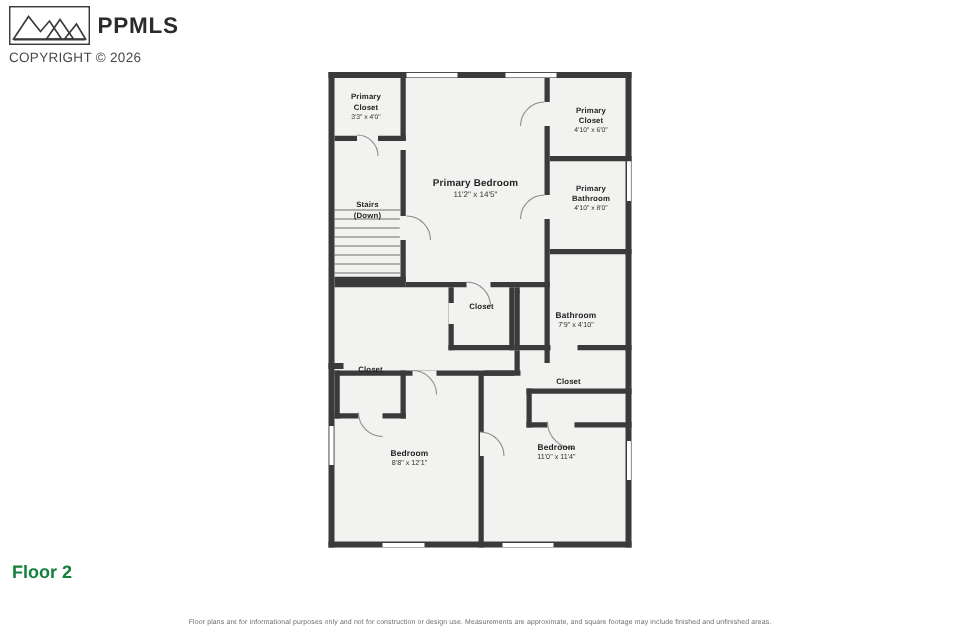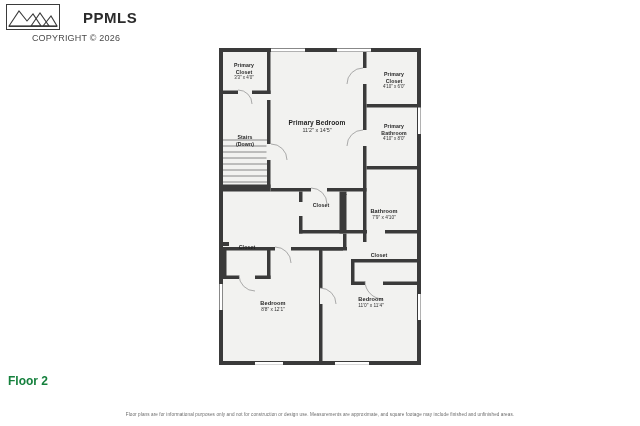--- a/index.html
+++ b/index.html
@@ -20,21 +20,21 @@
   #logo-block {
     position: absolute;
     left: 6px;
     top: 4px;
     width: 140px;
     height: 44px;
   }
   #logo-row {
     display: flex;
     align-items: center;
-    gap: 23px;
+    gap: 5px;
   }
   #logo-mark {
     width: 52px;
     height: 24px;
     border: 1px solid #3b3b3b;
     position: relative;
     overflow: hidden;
     background: #fff;
   }
   #logo-mark svg { display: block; }
@@ -42,21 +42,20 @@
     font-size: 15px;
     font-weight: bold;
     letter-spacing: 0.5px;
     color: #2b2b2b;
   }
   #copyright {
     margin-top: 3px;
     font-size: 9px;
     color: #4a4a4a;
     letter-spacing: 0.2px;
-    text-align: center;
   }
 
   
   #floor-label {
     position: absolute;
     left: 8px;
     top: 374px;
     font-size: 12px;
     font-weight: bold;
     color: #15803d;

